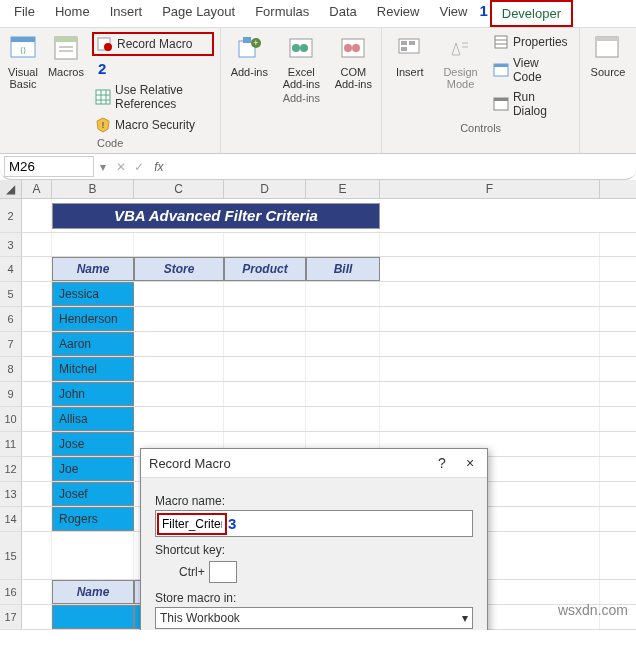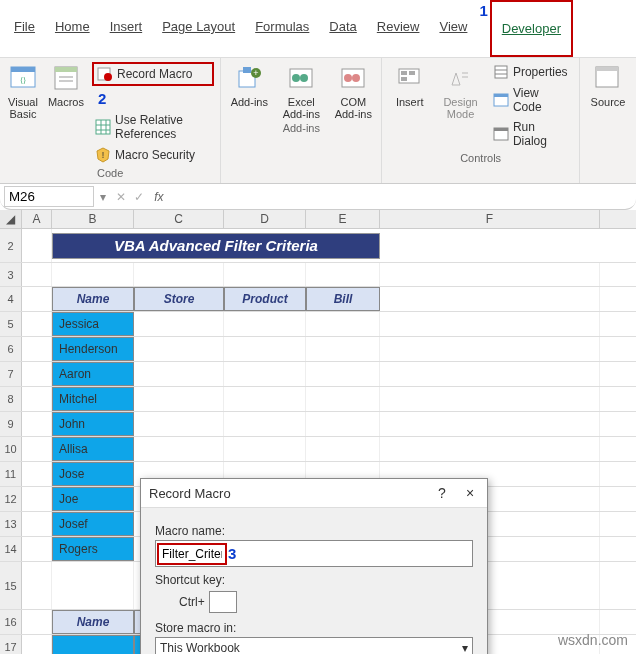--- a/index.html
+++ b/index.html
@@ -1,18 +1,18 @@
 <!DOCTYPE html>
 <html><head>
 <meta charset="utf-8">
 <style>
 * { box-sizing: border-box; font-family: "Segoe UI", Arial, sans-serif; }
 body { margin: 0; background: #fff; font-size: 12px; color: #333; width: 636px; }
 .ribbon-tabs { display: flex; background: #fff; border-bottom: 1px solid #ddd; padding: 0 4px; font-size: 13px; }
-.ribbon-tabs .tab { padding: 19px 10px; cursor: pointer; color: #444; text-decoration: underline; }
+.ribbon-tabs .tab { padding: 4px 10px; cursor: pointer; color: #444; }
 .ribbon-tabs .tab.active { border: 2px solid #c00000; color: #1a6d3b; font-weight: 500; }
 .annot { color: #0a3dcf; font-weight: bold; font-size: 15px; padding: 2px 2px; }
 .ribbon-body { display: flex; background: #f3f2f1; border-bottom: 1px solid #ccc; }
 .ribbon-group { display: flex; flex-direction: column; align-items: center; padding: 4px 6px; border-right: 1px solid #ddd; }
 .ribbon-group .row { display: flex; align-items: flex-start; gap: 8px; }
 .btn-large { display: flex; flex-direction: column; align-items: center; gap: 2px; width: 44px; text-align: center; font-size: 11px; color: #333; cursor: pointer; }
 .btn-large .icon { width: 32px; height: 32px; display: flex; align-items: center; justify-content: center; }
 .btn-stack { display: flex; flex-direction: column; gap: 2px; }
 .btn-small { display: flex; align-items: center; gap: 4px; font-size: 12px; padding: 2px 3px; cursor: pointer; }
 .btn-small.hl { border: 2px solid #c00000; }

